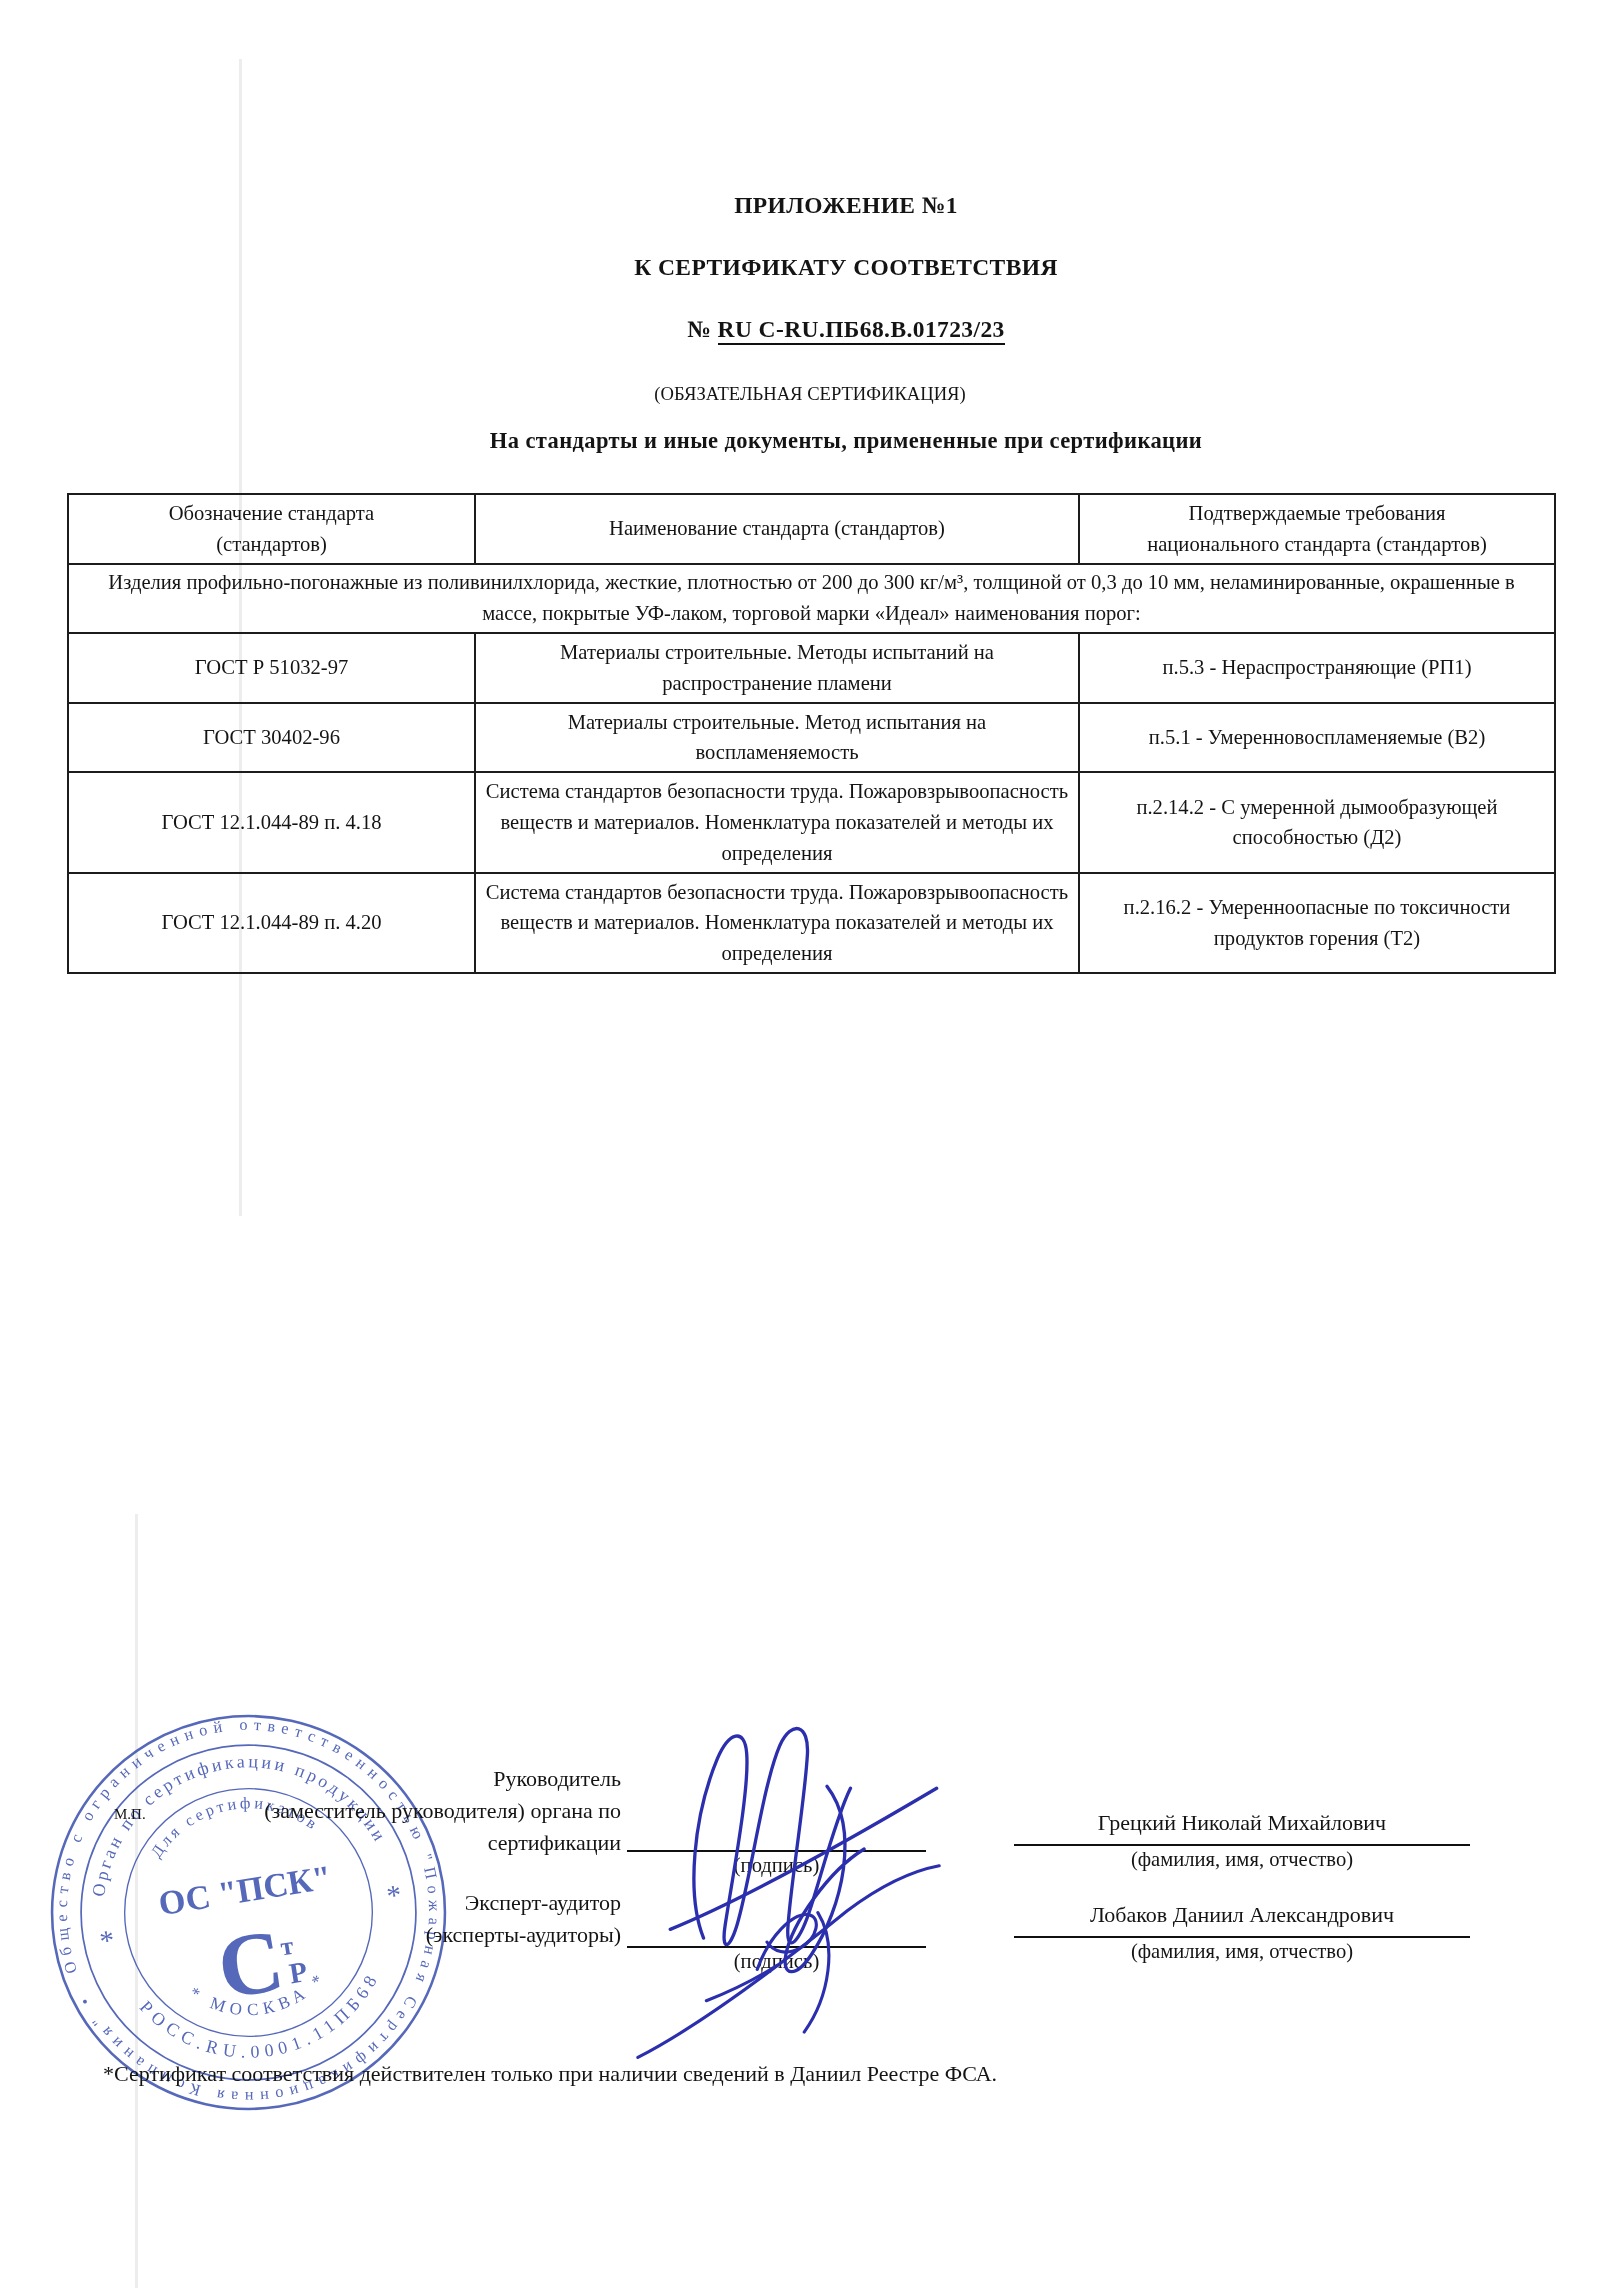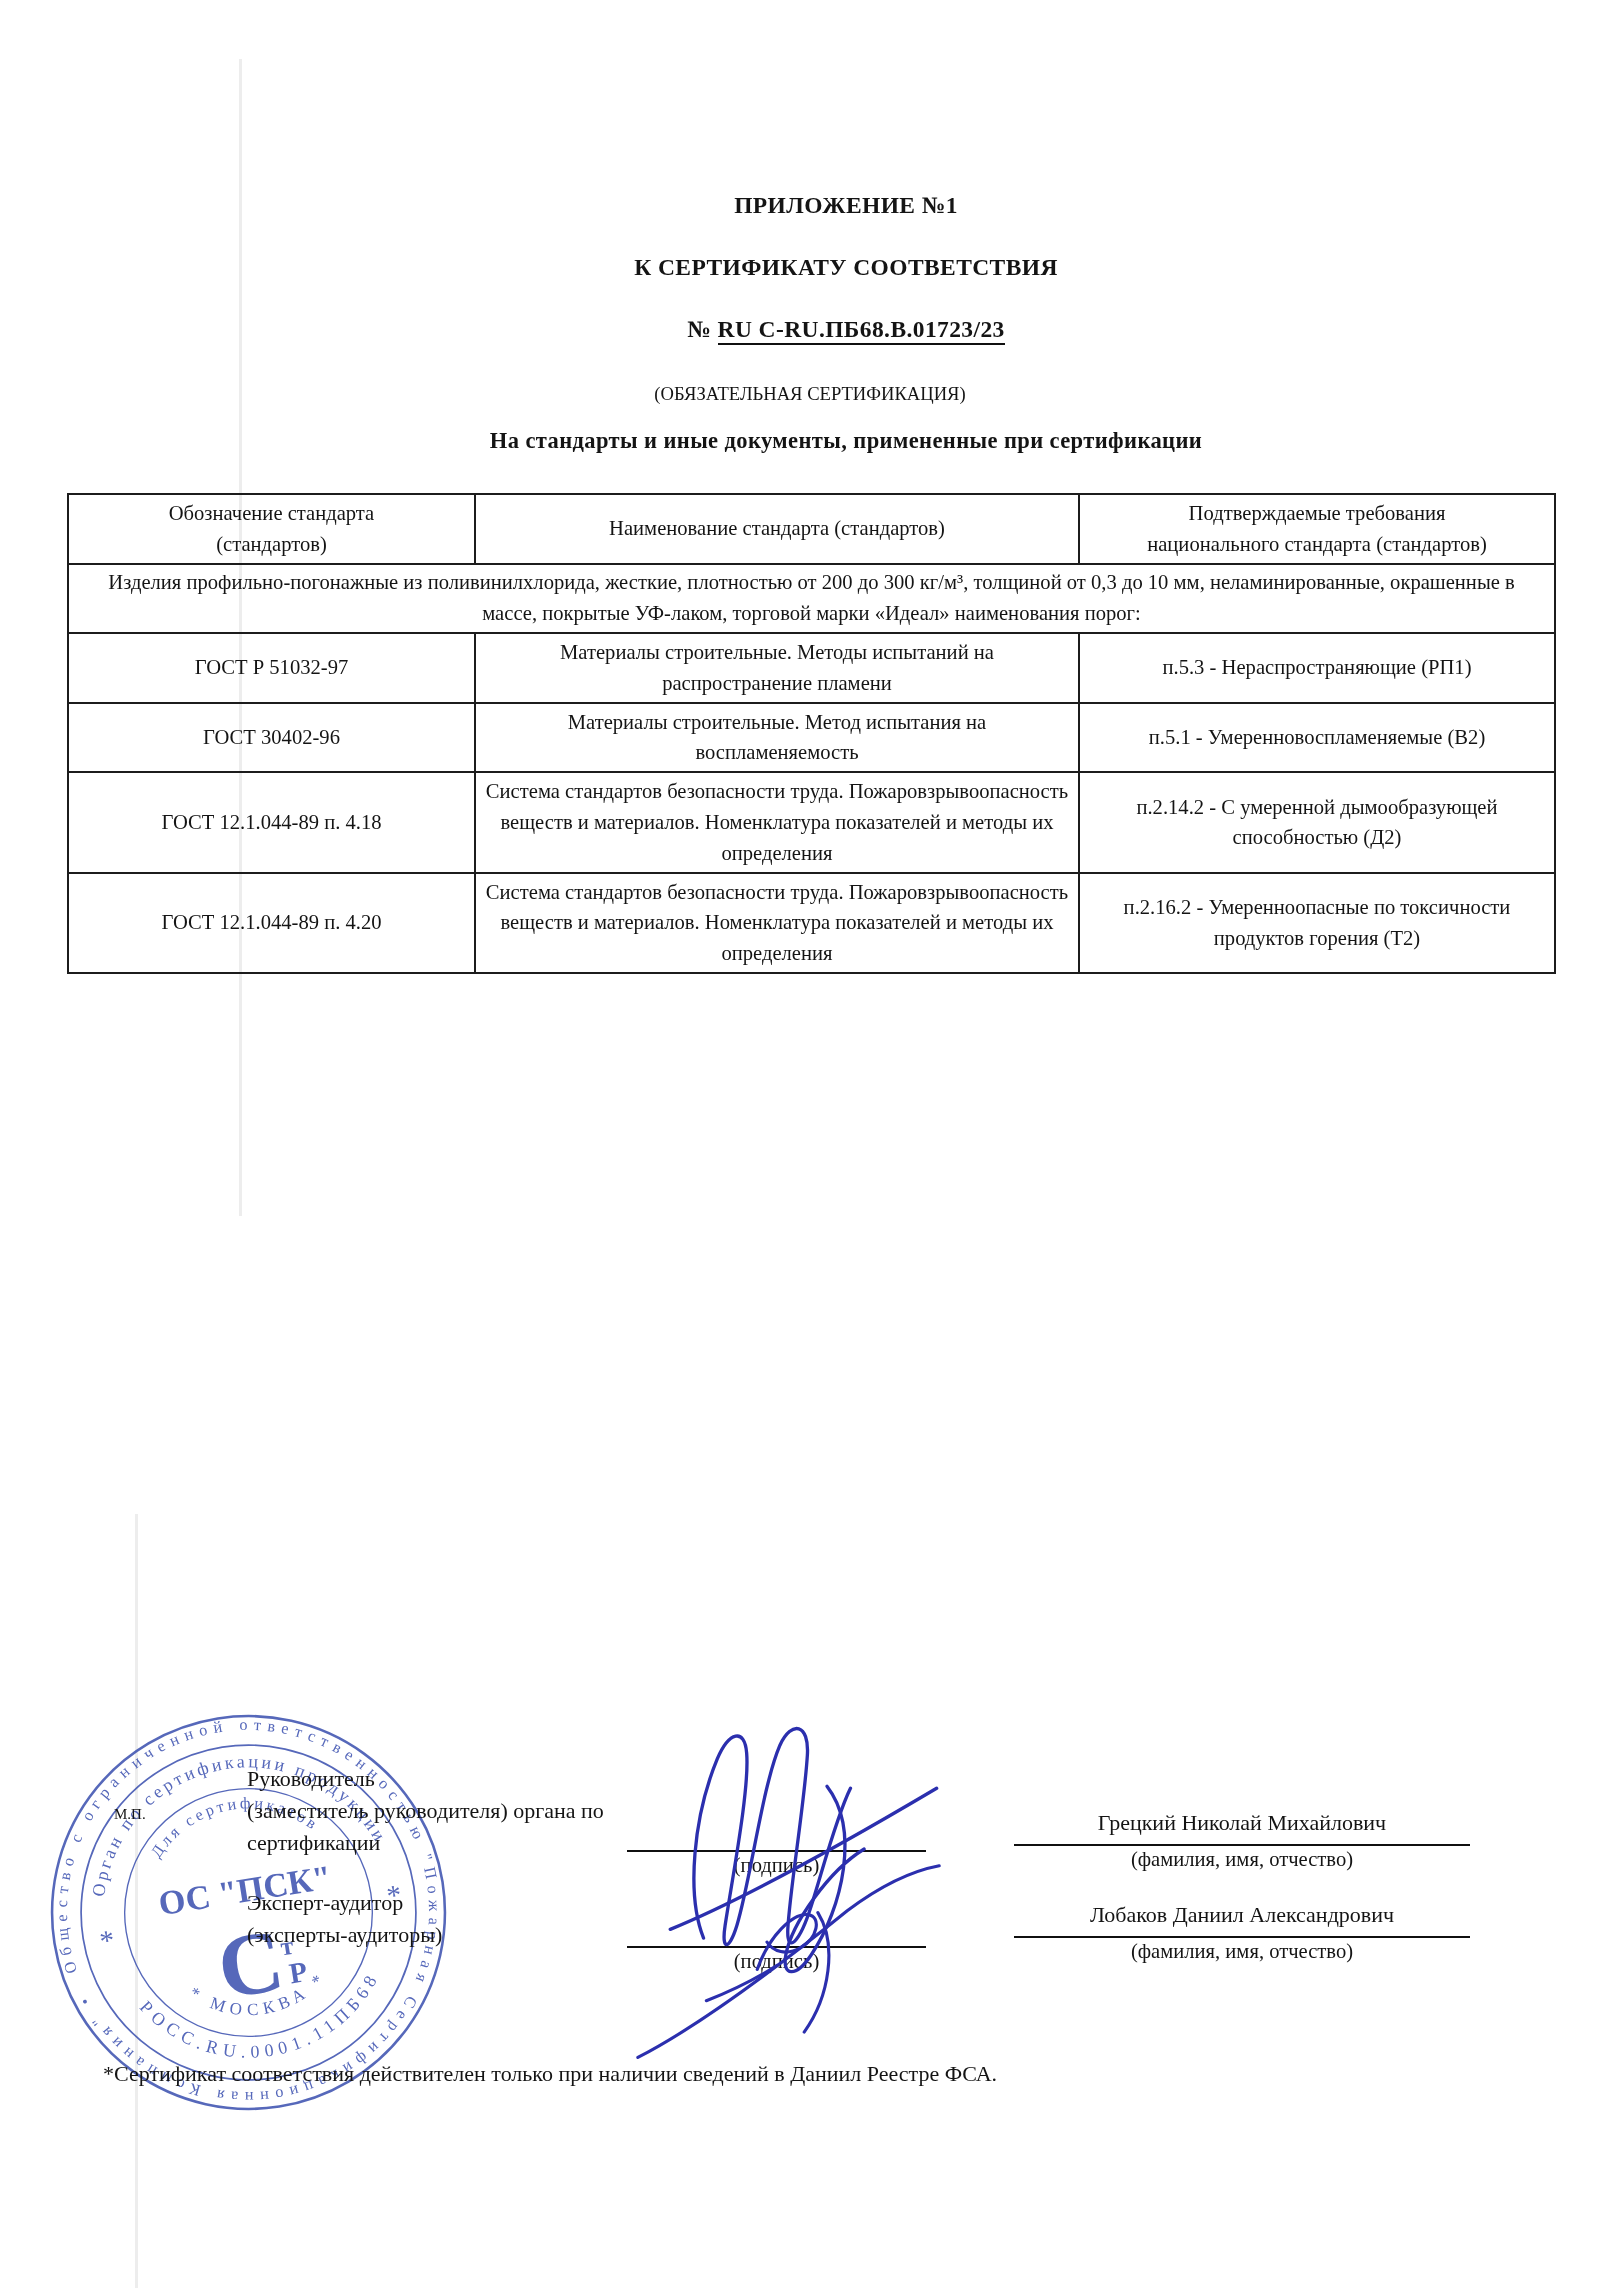--- a/index.html
+++ b/index.html
@@ -19,21 +19,21 @@
     font-size:20.6px; line-height:1.5;
   }
   table.std{border:2.9px solid #101010;}
   table.std th, table.std td{
     border:2px solid #1c1c1c; font-weight:normal; text-align:center;
     vertical-align:middle; padding:2.9px 9.8px;
   }
 
   
   .abs{position:absolute;}
-  .roles{text-align:left;font-size:22px;line-height:1.45;}
+  .roles{text-align:right;font-size:22px;line-height:1.45;}
   .fieldline{border-top:2.5px solid #101010;height:0;}
   .caption{text-align:center;font-size:20.6px;padding-top:2px;}
   .fio{text-align:center;font-size:22px;}
   .footer-text{font-size:22px;line-height:1.85;}
   .artifact{position:absolute;background:#ededed;}
   .seal-wrap{position:absolute;left:35px;top:1699px;width:427px;height:427px;opacity:.87;}
   .sig-svg{position:absolute;overflow:visible;}
 </style>
 </head>
 <body>

